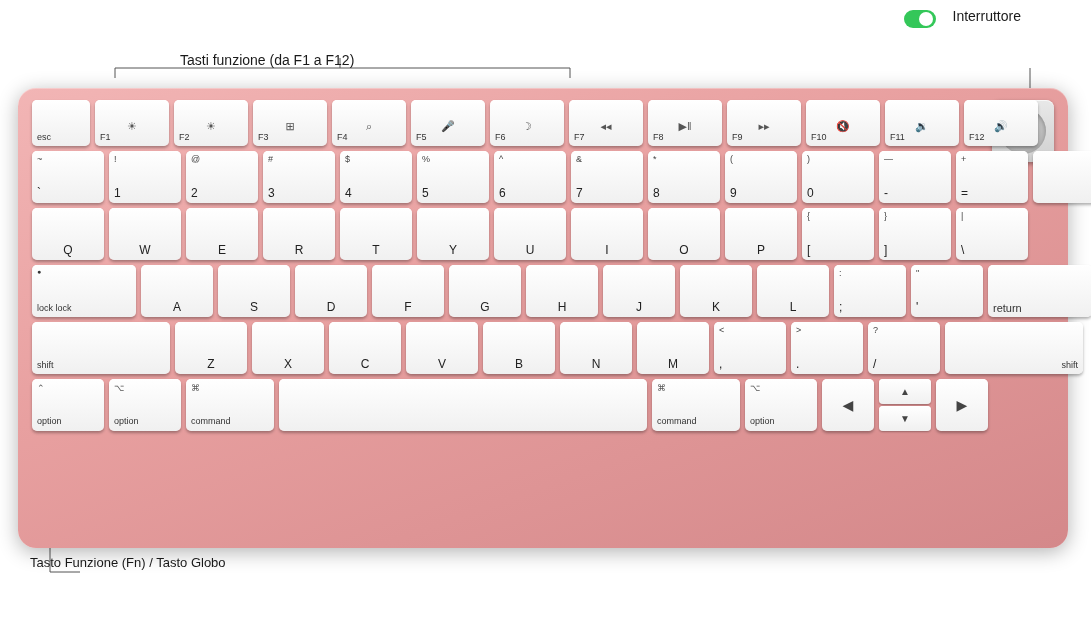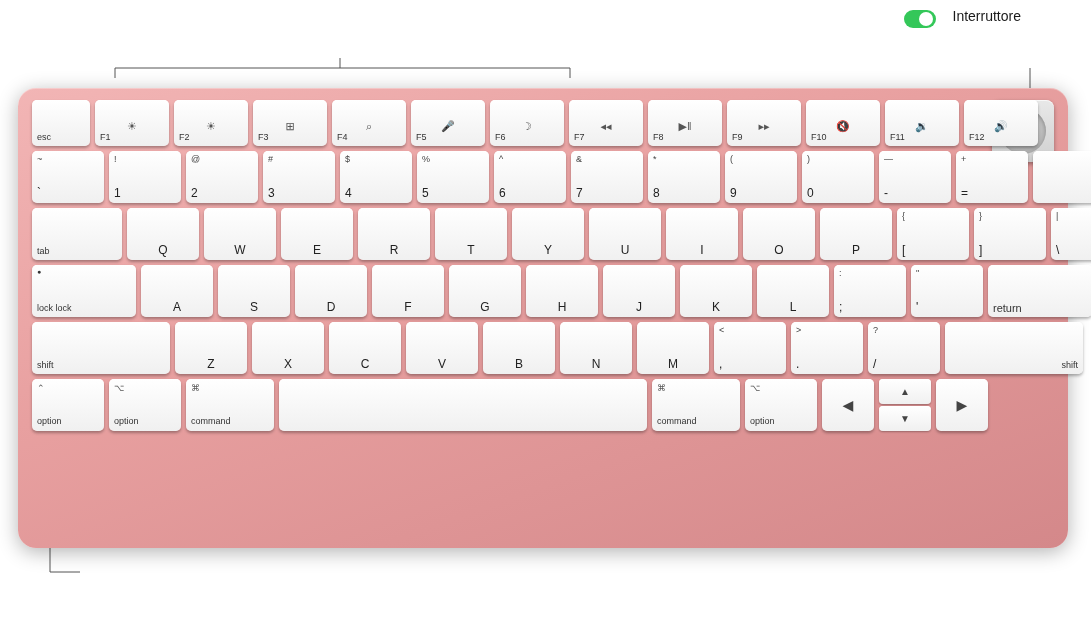--- a/index.html
+++ b/index.html
@@ -237,21 +237,27 @@
 
     <line x1="115" y1="78" x2="115" y2="68" stroke="#555" stroke-width="1"></line>
     <line x1="115" y1="68" x2="570" y2="68" stroke="#555" stroke-width="1"></line>
     <line x1="570" y1="68" x2="570" y2="78" stroke="#555" stroke-width="1"></line>
     <line x1="340" y1="68" x2="340" y2="58" stroke="#555" stroke-width="1"></line>
 
     <line x1="50" y1="546" x2="50" y2="572" stroke="#555" stroke-width="1"></line>
     <line x1="50" y1="572" x2="80" y2="572" stroke="#555" stroke-width="1"></line>
   </svg>
 
-
+  <div class="label label-function-keys">
+    <span>Tasti funzione (da F1 a F12)</span>
+  </div>
+
+  <div class="label label-fn">
+    <span>Tasto Funzione (Fn) / Tasto Globo</span>
+  </div>
 
   <div class="keyboard-body">
 
     <div class="key-touchid">
       <div class="touchid-inner"></div>
     </div>
 
     <div class="key-row row1">
       <div class="key key-esc">
         <span class="key-label">esc</span>
@@ -358,23 +364,20 @@
       <div class="key key-num">
         <span class="key-top">+</span>
         <span class="key-main">=</span>
       </div>
       <div class="key key-delete">
         
       </div>
     </div>
 
     <div class="key-row row3">
-      <div class="key key-tab">
-        <span class="key-label">tab</span>
-      </div>
       <div class="key key-alpha">
           <span class="key-main" style="width:100%;text-align:center">Q</span>
         </div>
       <div class="key key-alpha">
           <span class="key-main" style="width:100%;text-align:center">W</span>
         </div>
       <div class="key key-alpha">
           <span class="key-main" style="width:100%;text-align:center">E</span>
         </div>
       <div class="key key-alpha">

